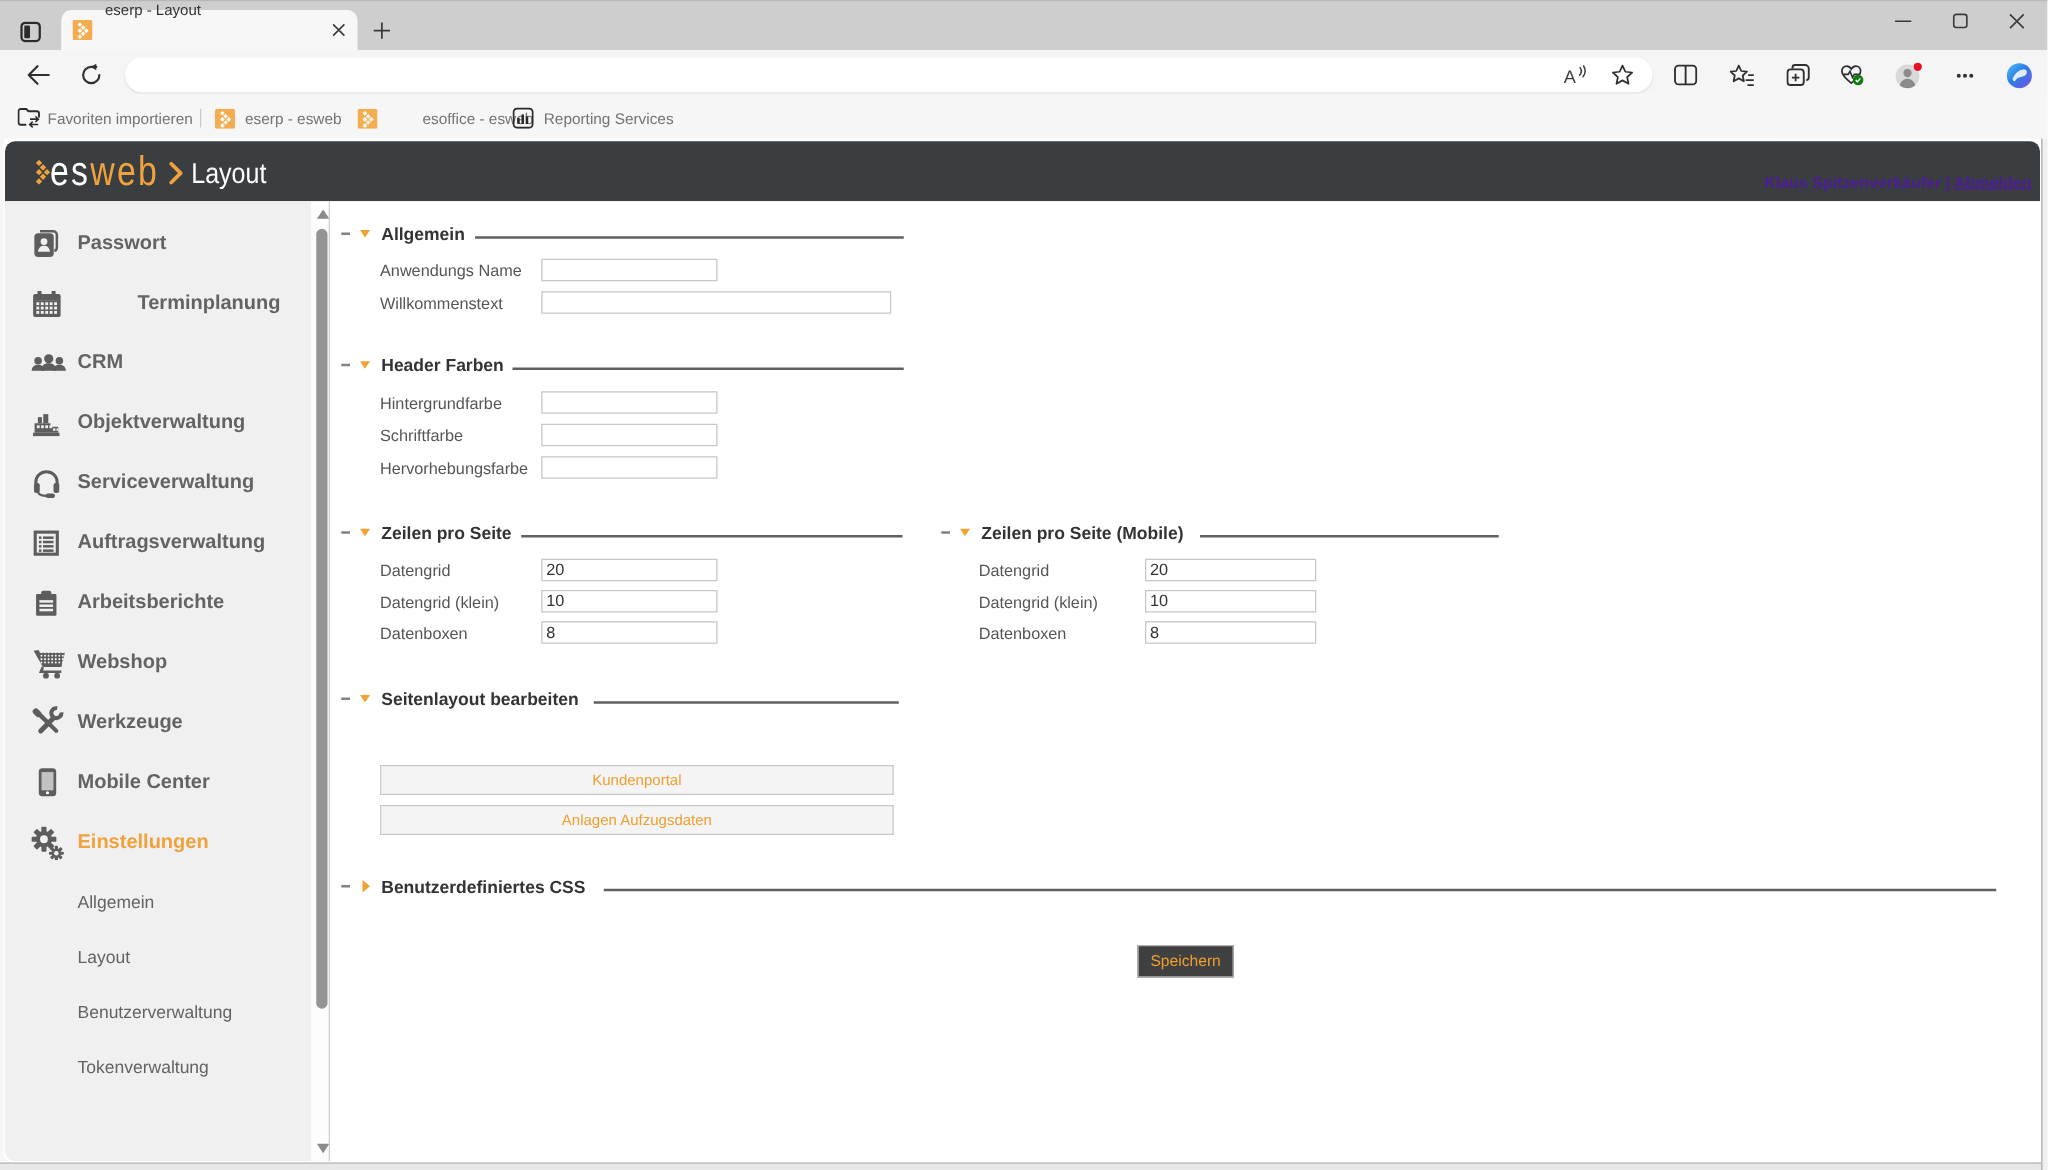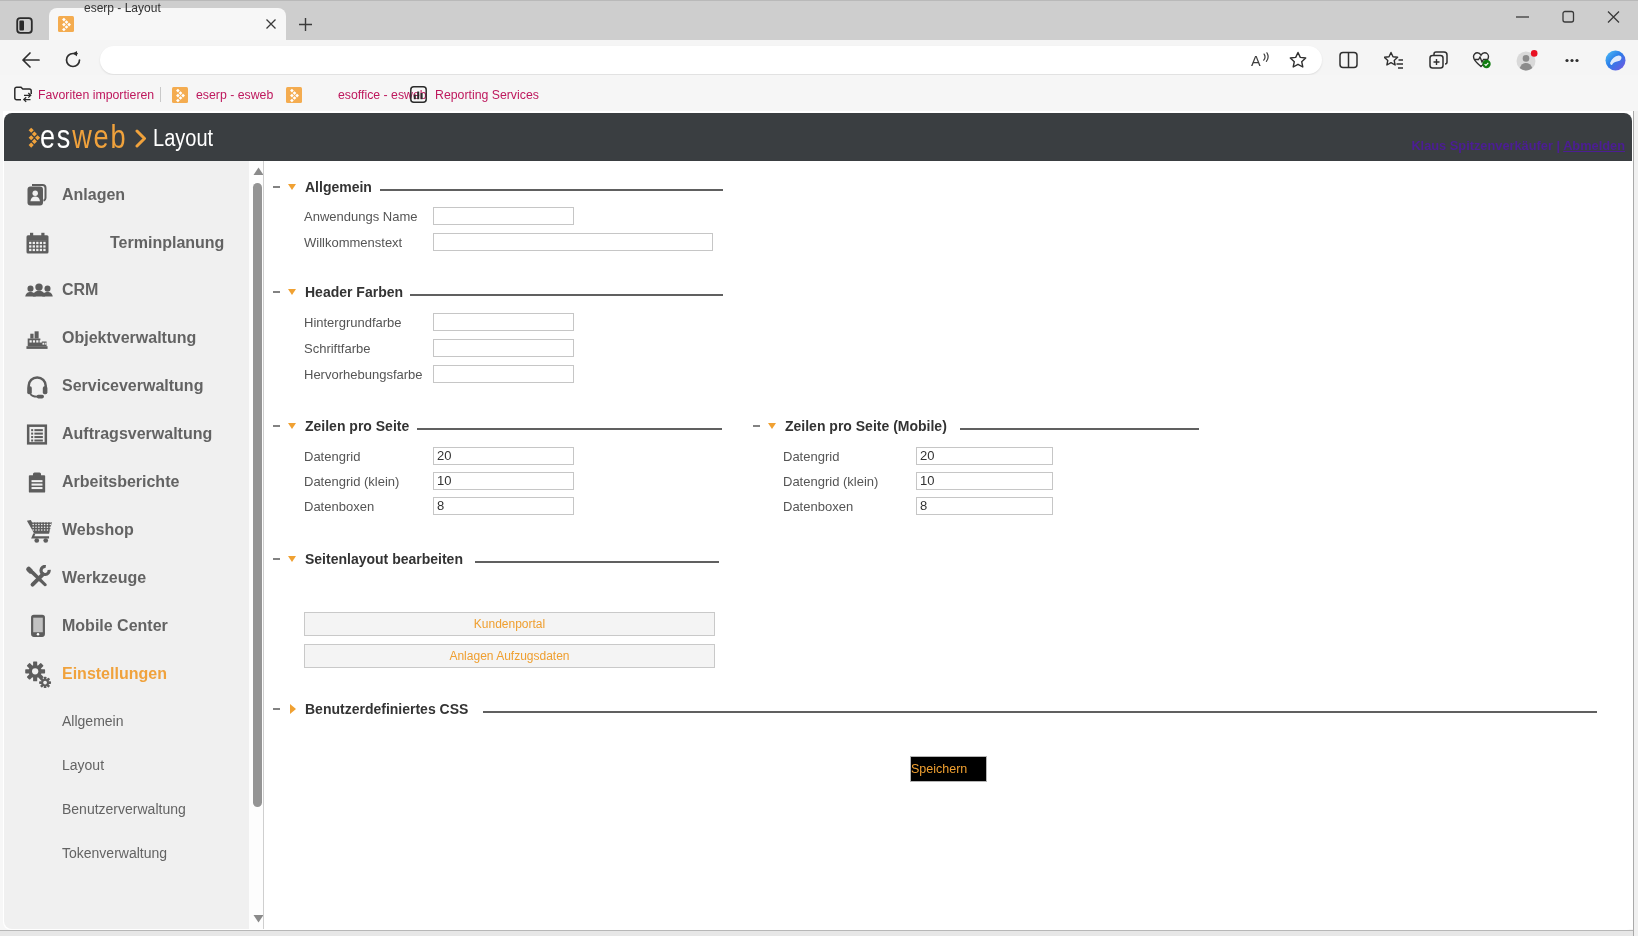--- a/index.html
+++ b/index.html
@@ -5,21 +5,21 @@
 * { margin:0; padding:0; box-sizing:border-box; }
 html,body { width:1638px; height:936px; overflow:hidden; }
 body { font-family:"Liberation Sans", sans-serif; position:relative; background:#f7f7f7; }
 .abs { position:absolute; }
 #tabstrip { left:0; top:0; width:1638px; height:40px; background:#cecece; border-top:1px solid #b9b9b9; }
 #tab { left:49px; top:8px; width:237px; height:32px; background:#f7f7f7; border-radius:8px 8px 0 0; }
 #tabtitle { left:84px; top:1px; font-size:12px; color:#333; }
 #addrrow { left:0; top:40px; width:1638px; height:35px; background:#f5f5f5; }
 #pill { left:100px; top:46px; width:1222px; height:28px; background:#fff; border-radius:14px; box-shadow:0 1px 2px rgba(0,0,0,0.10); }
 #favbar { left:0; top:75px; width:1638px; height:38px; background:#f6f6f6; }
-.favtxt { font-size:12.3px; color:#be185d; top:88px; }
+.favtxt { font-size:12.3px; color:#737373; top:88px; }
 #page { left:3px; top:111px; width:1631px; height:819px; background:#fff; border-radius:0 0 8px 8px; }
 #apphdr { left:1px; top:2px; width:1628px; height:48px; background:#3a3e41; border-radius:8px 8px 0 0; }
 #sidebar { left:1px; top:50px; width:245px; height:768px; background:#f0f0f0; border-radius:0 0 0 8px; }
 #sbsep { left:260px; top:50px; width:1px; height:768px; background:#cfcfcf; }
 .mi { position:absolute; left:59px; font-size:16px; font-weight:bold; color:#636363; white-space:nowrap; }
 .ms { position:absolute; left:59px; font-size:14px; color:#636363; white-space:nowrap; }
 #sbtrack { left:246px; top:50px; width:14px; height:768px; background:#fdfdfd; }
 #sbthumb { left:250px; top:72px; width:9px; height:624px; background:#949494; border-radius:5px; }
 #content { left:261px; top:50px; width:1369px; height:768px; background:#fff; }
 .dash { position:absolute; width:7px; height:2px; background:#828282; }
@@ -183,21 +183,21 @@
 <svg class="abs" style="left:250px;top:803px" width="11" height="9" viewBox="0 0 11 9">
       <path d="M5.5 8.5 L10.5 1 H0.5 Z" fill="#8a8a8a"></path>
     </svg>
 <div id="sbsep" class="abs"></div>
 <svg class="abs" style="left:22px;top:72px" width="25" height="25" viewBox="0 0 25 25">
       <path d="M7 2 H17.5 A3 3 0 0 1 20.5 5 V15 A3 3 0 0 1 18.5 17.8" fill="none" stroke="#5d5d5d" stroke-width="2"></path>
       <rect x="2.5" y="3.5" width="15.5" height="19" rx="3" fill="#5d5d5d"></rect>
       <circle cx="10.2" cy="10.2" r="2.7" fill="#f0f0f0"></circle>
       <path d="M5.4 18.3 C5.9 14.9 7.8 13.6 10.2 13.6 C12.6 13.6 14.5 14.9 15 18.3 Z" fill="#f0f0f0"></path>
     </svg>
-<div class="mi" style="top:75px;">Anlagen</div>
+<div class="mi" style="top:75px;">Passwort</div>
 <svg class="abs" style="left:22px;top:120px" width="25" height="25" viewBox="0 0 25 25">
       <rect x="1.5" y="4.2" width="22" height="18.3" rx="1.5" fill="#5d5d5d"></rect>
       <rect x="5" y="1.8" width="3.2" height="4" fill="#5d5d5d"></rect>
       <rect x="16.3" y="1.8" width="3.2" height="4" fill="#5d5d5d"></rect>
       <rect x="3.3" y="9" width="18.4" height="0.1" fill="#f0f0f0"></rect>
       <g fill="#f0f0f0">
         <rect x="4.1" y="10.8" width="2.3" height="2.3"></rect>
         <rect x="7.6499999999999995" y="10.8" width="2.3" height="2.3"></rect>
         <rect x="11.2" y="10.8" width="2.3" height="2.3"></rect>
         <rect x="14.749999999999998" y="10.8" width="2.3" height="2.3"></rect>
@@ -401,16 +401,16 @@
       <div class="dash" style="left:9px;top:396.5px"></div>
       <div class="tri tridown" style="left:24px;top:394.5px"></div>
       <div class="sectitle" style="left:41px;top:389.5px">Seitenlayout bearbeiten</div>
       <div class="secline" style="left:211px;top:399.5px;width:244px"></div>
       <div class="lbtn" style="left:40px;top:483px">Anlagen Aufzugsdaten</div>
       <div class="lbtn" style="left:40px;top:451px">Kundenportal</div>
       <div class="dash" style="left:9px;top:546.5px"></div>
       <div class="tri triright" style="left:26px;top:542.5px"></div>
       <div class="sectitle" style="left:41px;top:539.5px">Benutzerdefiniertes CSS</div>
       <div class="secline" style="left:219px;top:549.5px;width:1114px"></div>
-      <div class="abs" style="left:646px;top:595px;width:77px;height:26px;background:#000000;border:1px solid #b5b5b5;color:#ef9f30;font-size:12.5px;text-align:left;line-height:24px;">Speichern</div>
+      <div class="abs" style="left:646px;top:595px;width:77px;height:26px;background:#404040;border:1px solid #b5b5b5;color:#ef9f30;font-size:12.5px;text-align:center;line-height:24px;">Speichern</div>
 </div>
   </div>
 <div id="bedge" class="abs"></div>
 <div id="redge" class="abs"></div>
 </body></html>

